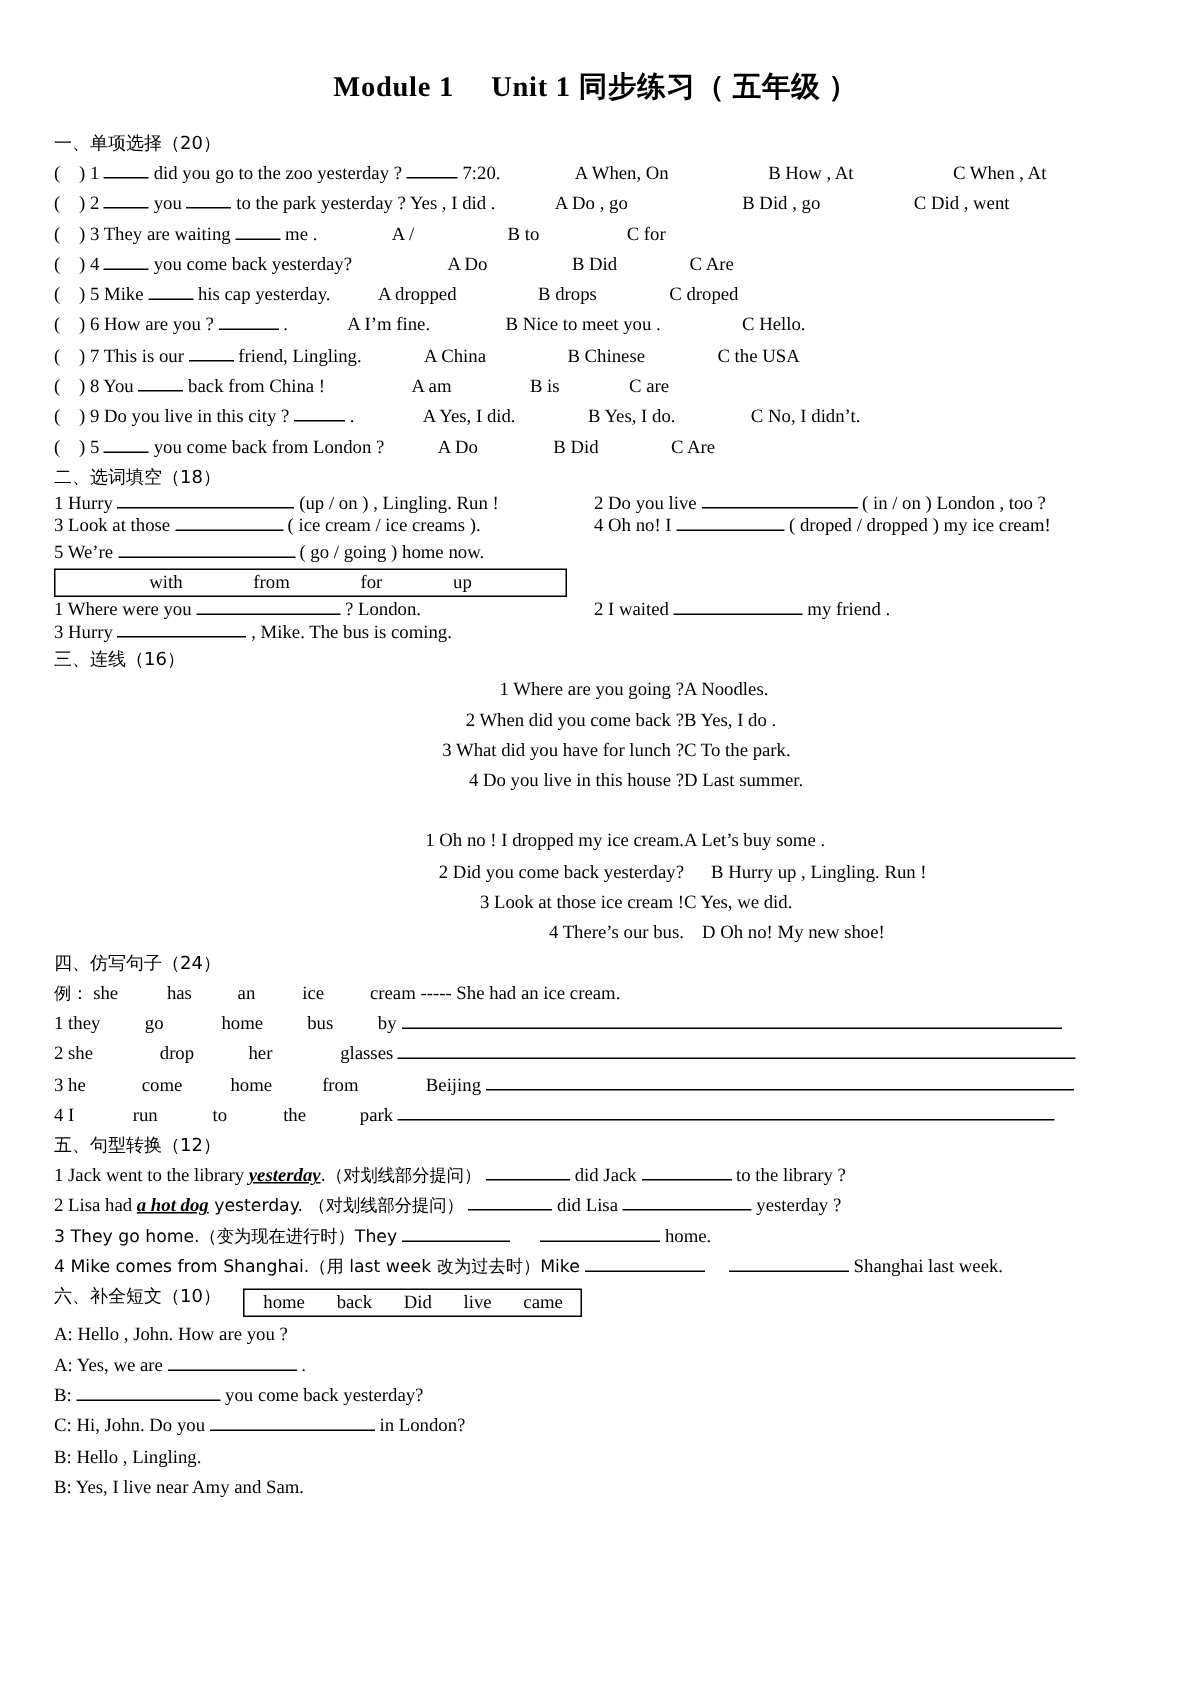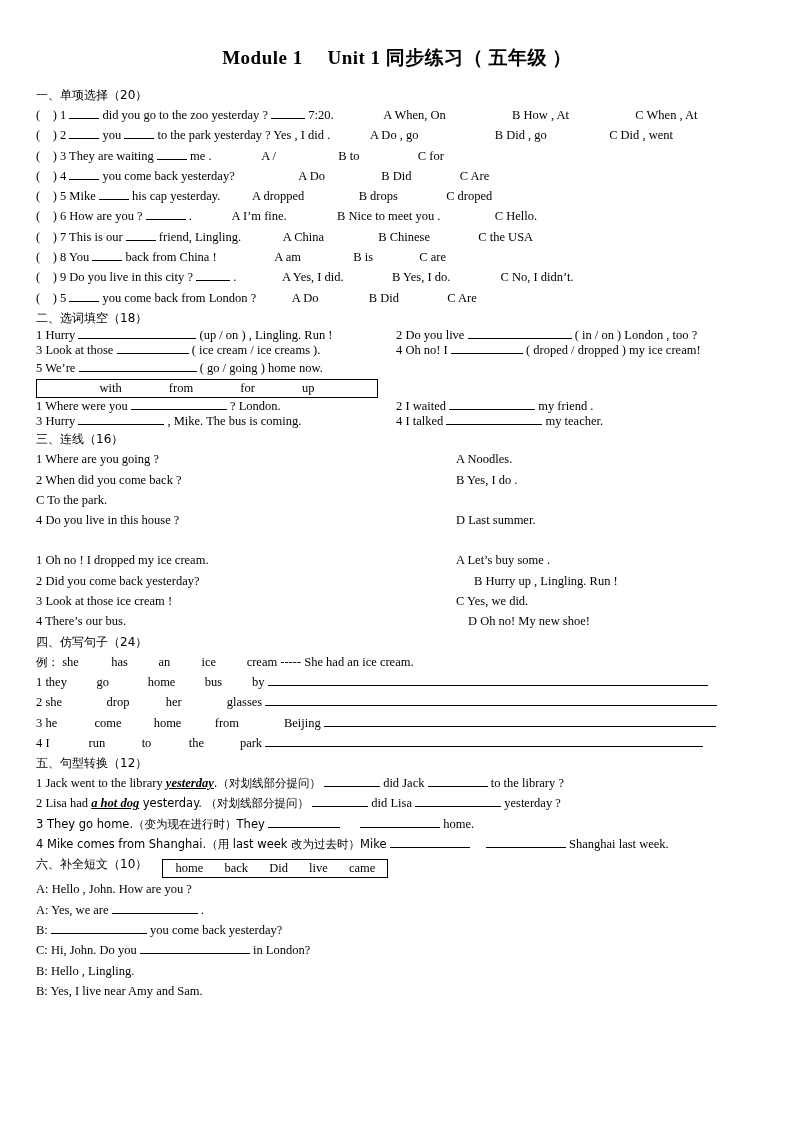--- a/index.html
+++ b/index.html
@@ -85,21 +85,21 @@
   .wordbox span { display: inline-block; }
   .wb1 { width: 342px; margin-left: 0px; }
   .wb1 span { margin: 0 22px; }
   .wb6 { width: 226px; display: inline-block; vertical-align: -4px; margin-left: 12px;}
   .wb6 span { margin: 0 9px; }
   .match {
     display: flex;
     white-space: nowrap;
     line-height: 20.3px;
   }
-  .match .q { width: 420px; flex: none; }
+  .match .q { width: 420px; flex: none; text-align: right; }
   .match .a { flex: 1; }
   .spacer-md { height: 20px; }
   .widewords span {
     display: inline-block;
   }
   .longline {
     display: inline-block;
     border-bottom: 1px solid #000;
     vertical-align: baseline;
   }
@@ -316,38 +316,34 @@
         <span>my friend .</span>
       </div>
     </div>
 
     <div class="two-col">
       <div class="c1">
         <span>3 Hurry</span>
         <span class="blk u86"></span>
         <span>, Mike. The bus is coming.</span>
       </div>
-      <div class="c2">
-        <span>4 I talked</span>
-        <span class="blk u96"></span>
-        <span>my teacher.</span>
-      </div>
     </div>
 
     <div class="sec-head">三、连线（16）</div>
 
     <div class="match">
       <div class="q">1 Where are you going ?</div>
       <div class="a">A Noodles.</div>
     </div>
     <div class="match">
       <div class="q">2 When did you come back ?</div>
       <div class="a">B Yes, I do .</div>
     </div>
     <div class="match">
+      <div class="q">3 What did you have for lunch ?</div>
       <div class="a">C To the park.</div>
     </div>
     <div class="match">
       <div class="q">4 Do you live in this house ?</div>
       <div class="a">D Last summer.</div>
     </div>
 
     <div class="spacer-md"></div>
 
     <div class="match">

